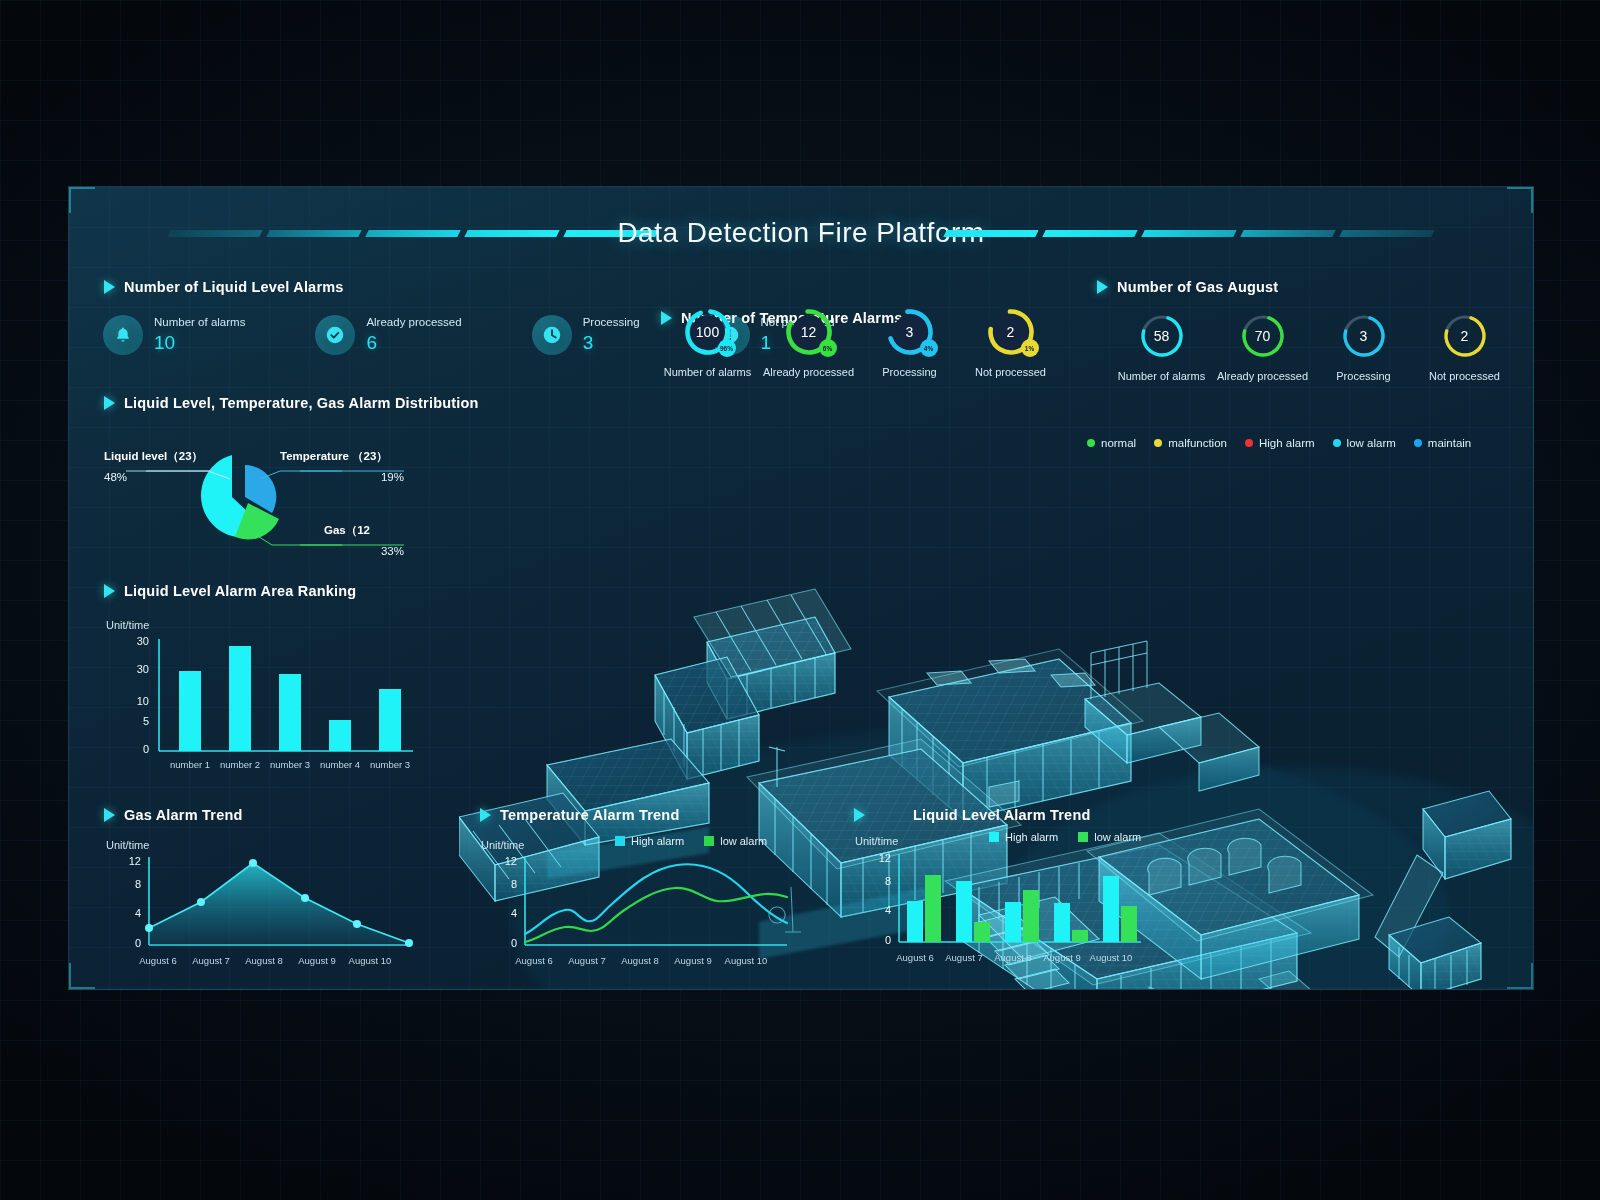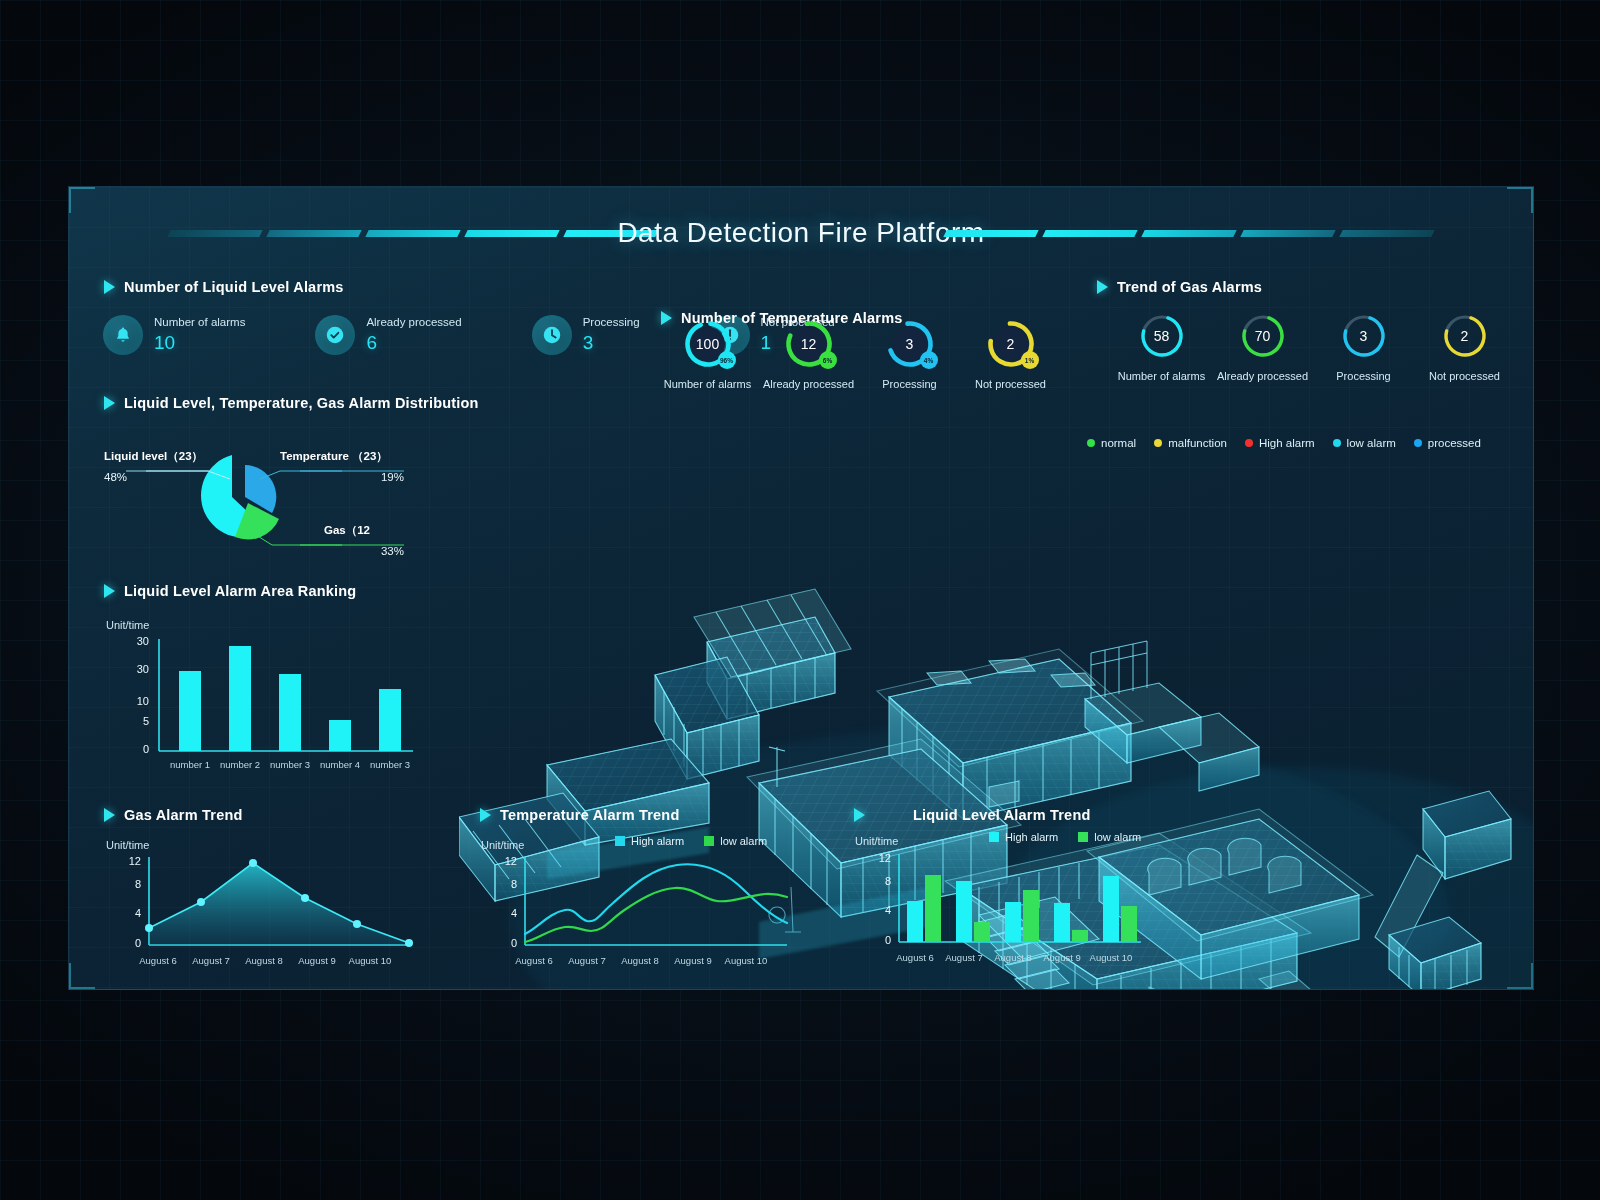--- a/index.html
+++ b/index.html
@@ -381,21 +381,21 @@
         <div class="stat-val">1</div>
       </div>
     </div>
   </div>
 
   <div class="sec-head" style="left:592px; top:91px;margin-top:32px;">
     <span class="tri"></span>
     <span class="sec-title">Number of Temperature Alarms</span>
   </div>
 
-  <div class="gauge-row" style="left:588px; top:132px; gap:0px;">
+  <div class="gauge-row" style="left:588px; top:120px; gap:0px;">
     <div class="gauge">
       <div class="gauge-wrap">
         <svg width="50" height="50" viewBox="0 0 50 50">
           <circle cx="25" cy="25" r="17" fill="#13243f"></circle>
           <circle cx="25" cy="25" r="20.5" fill="none" stroke="#1ee7f5" stroke-width="4.6" stroke-dasharray="118 10" stroke-dashoffset="-6" transform="rotate(-100 25 25)" stroke-linecap="round"></circle>
         </svg>
         <div class="gauge-num">100</div>
         <div class="badge" style="background:#1ee7f5;">96%</div>
       </div>
       <div class="gauge-lab">Number of alarms</div>
@@ -433,21 +433,21 @@
         </svg>
         <div class="gauge-num">2</div>
         <div class="badge" style="background:#e8d832;">1%</div>
       </div>
       <div class="gauge-lab">Not processed</div>
     </div>
   </div>
 
   <div class="sec-head" style="left:1028px; top:92px;">
     <span class="tri"></span>
-    <span class="sec-title">Trend of Gas Alarms</span>
+    <span class="sec-title">Number of Gas August</span>
   </div>
 
   <div class="gauge-row" style="left:1042px; top:124px;">
     <div class="gauge">
       <div class="gauge-wrap">
         <svg width="50" height="50" viewBox="0 0 50 50">
           <circle cx="25" cy="25" r="19" fill="none" stroke="#3a5566" stroke-width="3.2"></circle>
           <circle cx="25" cy="25" r="19" fill="none" stroke="#1ee7f5" stroke-width="3.4" stroke-dasharray="88 32" stroke-dashoffset="0" transform="rotate(-72 25 25)" stroke-linecap="round"></circle>
         </svg>
         <div class="gauge-num">58</div>
@@ -527,21 +527,21 @@
     <div class="lg">
           <span class="lg-dot" style="background:#f23030"></span>
           <span class="lg-txt">High alarm</span>
         </div>
     <div class="lg">
           <span class="lg-dot" style="background:#24d7ee"></span>
           <span class="lg-txt">low alarm</span>
         </div>
     <div class="lg">
           <span class="lg-dot" style="background:#1aa6f0"></span>
-          <span class="lg-txt">processed</span>
+          <span class="lg-txt">maintain</span>
         </div>
   </div>
 
   <div class="sec-head" style="left:35px; top:396px;">
     <span class="tri"></span>
     <span class="sec-title">Liquid Level Alarm Area Ranking</span>
   </div>
   <div class="unit" style="left:37px; top:432px;">Unit/time</div>
   <div style="position:absolute; left:32px; top:448px; width:320px; height:130px;">
     <svg width="320" height="130" viewBox="0 0 320 130">

